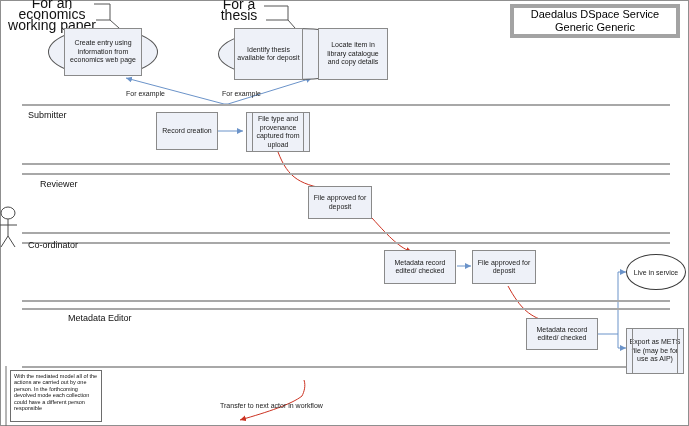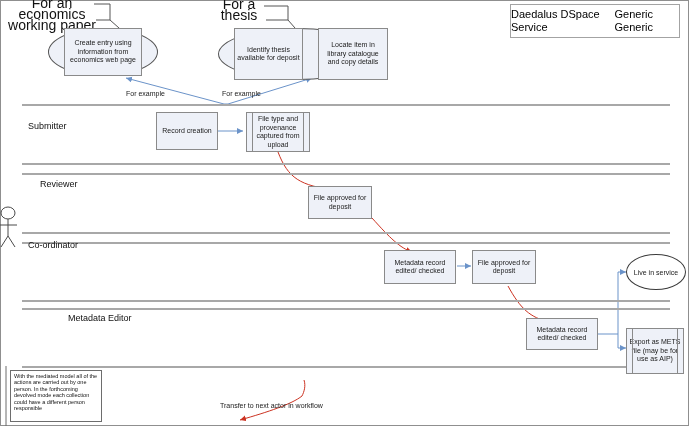--- a/index.html
+++ b/index.html
@@ -12,22 +12,22 @@
   .abs{position:absolute;box-sizing:border-box;}
 
   
   .page-frame{
     left:0;top:0;width:689px;height:426px;border:1px solid #8f8f8f;
   }
 
   
   .title-box{
     left:510px;top:4px;width:170px;height:34px;
-    border:1px solid #a3a3a3;background:#ffffff;
-    display:flex;flex-direction:row;align-items:center;justify-content:center;
+    border:4px solid #a3a3a3;background:#ffffff;
+    display:flex;flex-direction:column;align-items:center;justify-content:center;
     font-size:11px;line-height:13px;color:#000;
   }
 
   
   .callout{
     font-size:14px;line-height:11px;color:#111;text-align:center;
     display:flex;align-items:center;justify-content:center;
   }
 
   
@@ -143,21 +143,21 @@
 
   <div class="abs lane-rule" style="left:22px;top:104px;width:648px;"></div>
   <div class="abs lane-rule" style="left:22px;top:163px;width:648px;"></div>
   <div class="abs lane-rule" style="left:22px;top:173px;width:648px;"></div>
   <div class="abs lane-rule" style="left:22px;top:232px;width:648px;"></div>
   <div class="abs lane-rule" style="left:22px;top:242px;width:648px;"></div>
   <div class="abs lane-rule" style="left:22px;top:300px;width:648px;"></div>
   <div class="abs lane-rule" style="left:22px;top:308px;width:648px;"></div>
   <div class="abs lane-rule" style="left:22px;top:366px;width:648px;"></div>
 
-  <div class="abs lane-label" style="left:28px;top:110px;margin-top:11px;">Submitter</div>
+  <div class="abs lane-label" style="left:28px;top:110px;">Submitter</div>
   <div class="abs lane-label" style="left:28px;top:179px;padding-left:12px;">Reviewer</div>
   <div class="abs lane-label" style="left:28px;top:240px;">Co-ordinator</div>
   <div class="abs lane-label" style="left:28px;top:313px;padding-left:40px;">Metadata Editor</div>
 
   <div class="abs callout" style="left:6px;top:2px;width:92px;height:24px;flex-direction:column;">
     <span>For an economics</span>
     <span>working paper</span>
   </div>
   <div class="abs callout" style="left:208px;top:4px;width:62px;height:12px;">
     <span>For a thesis</span>

